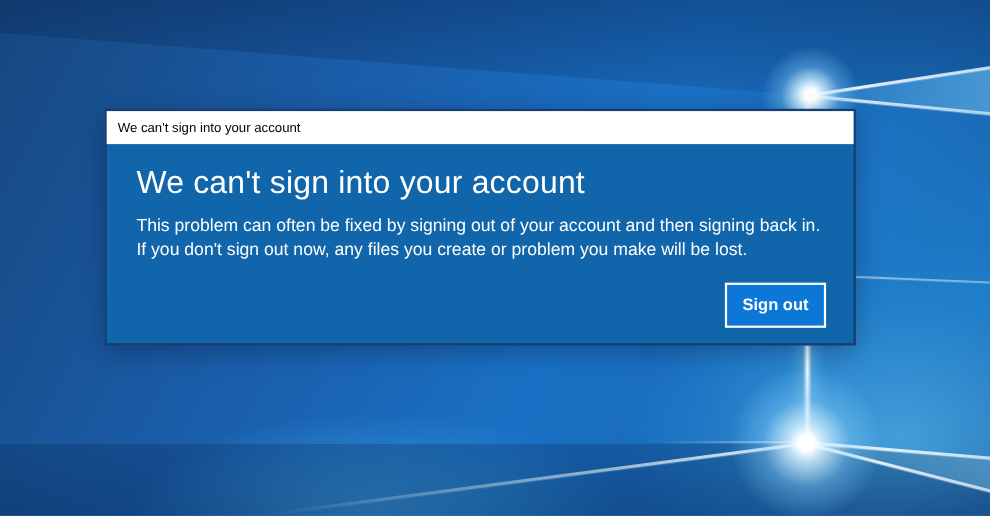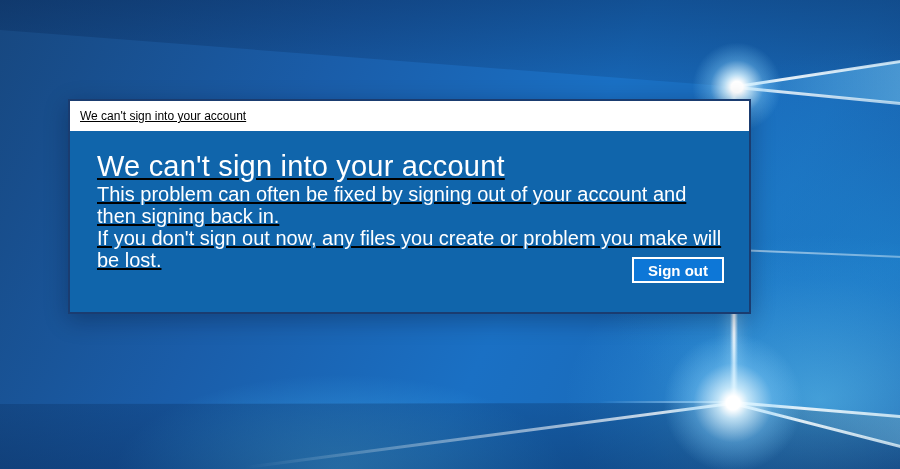--- a/index.html
+++ b/index.html
@@ -74,45 +74,44 @@
   .flare-top{
     left:692px;top:42px;width:90px;height:90px;
     background:radial-gradient(circle, #ffffff 0 9%, rgba(210,240,255,.85) 20%, rgba(130,205,250,.38) 42%, transparent 70%);
   }
   .flare-bottom{
     left:663px;top:333px;width:140px;height:140px;
     background:radial-gradient(circle, #ffffff 0 7%, rgba(215,242,255,.85) 16%, rgba(130,205,250,.40) 40%, transparent 70%);
   }
 
   .dialog{
-    position:absolute;left:68px;top:99px;width:683px;height:215px;
+    position:absolute;left:95px;top:99px;width:683px;height:215px;
     border:2px solid var(--dialog-border);
     background:var(--dialog-body);
     box-shadow:0 6px 22px rgba(0,10,30,.30);
-    text-decoration:underline;
   }
   .titlebar{
     height:30px;background:var(--titlebar-bg);color:var(--titlebar-text);
     display:flex;align-items:center;padding-left:10px;
     font-size:12px;
   }
   .dialog-body{
     position:relative;height:181px;color:var(--dialog-text);
     padding:19px 25px 0 27px;
   }
   .dialog-heading{
     font-size:29px;font-weight:300;letter-spacing:.2px;line-height:1.15;
   }
-  .dialog-message{font-size:20px;line-height:22px;font-weight:300;}
+  .dialog-message{margin-top:12px;font-size:16px;line-height:22px;font-weight:300;}
   .button-row{
     position:absolute;right:25px;top:126px;
     display:flex;gap:26px;
   }
   .dlg-btn{
-    height:26px;min-width:88px;padding:0 14px;
+    height:41px;min-width:88px;padding:0 14px;
     border:2px solid var(--button-border);
     color:#fff;font-size:15px;font-weight:600;
     background:transparent;cursor:pointer;
     font-family:"Liberation Sans",sans-serif;
     display:flex;align-items:center;justify-content:center;
   }
   .dlg-btn.primary{background:var(--primary-button-bg);}
 </style>
 </head>
 <body>

